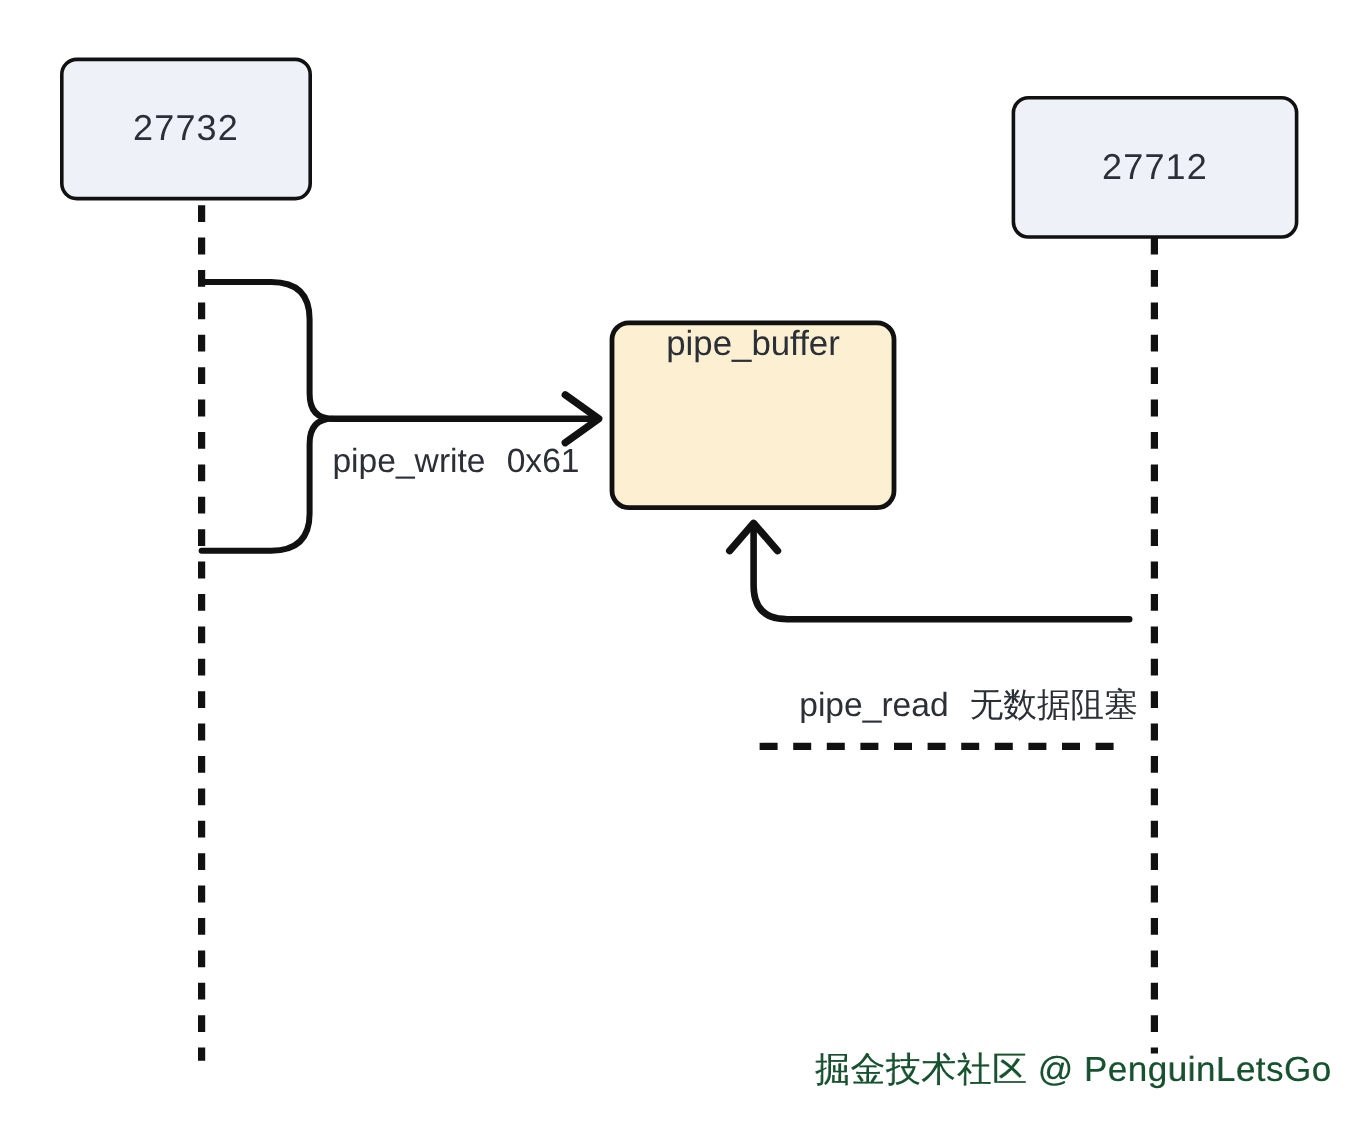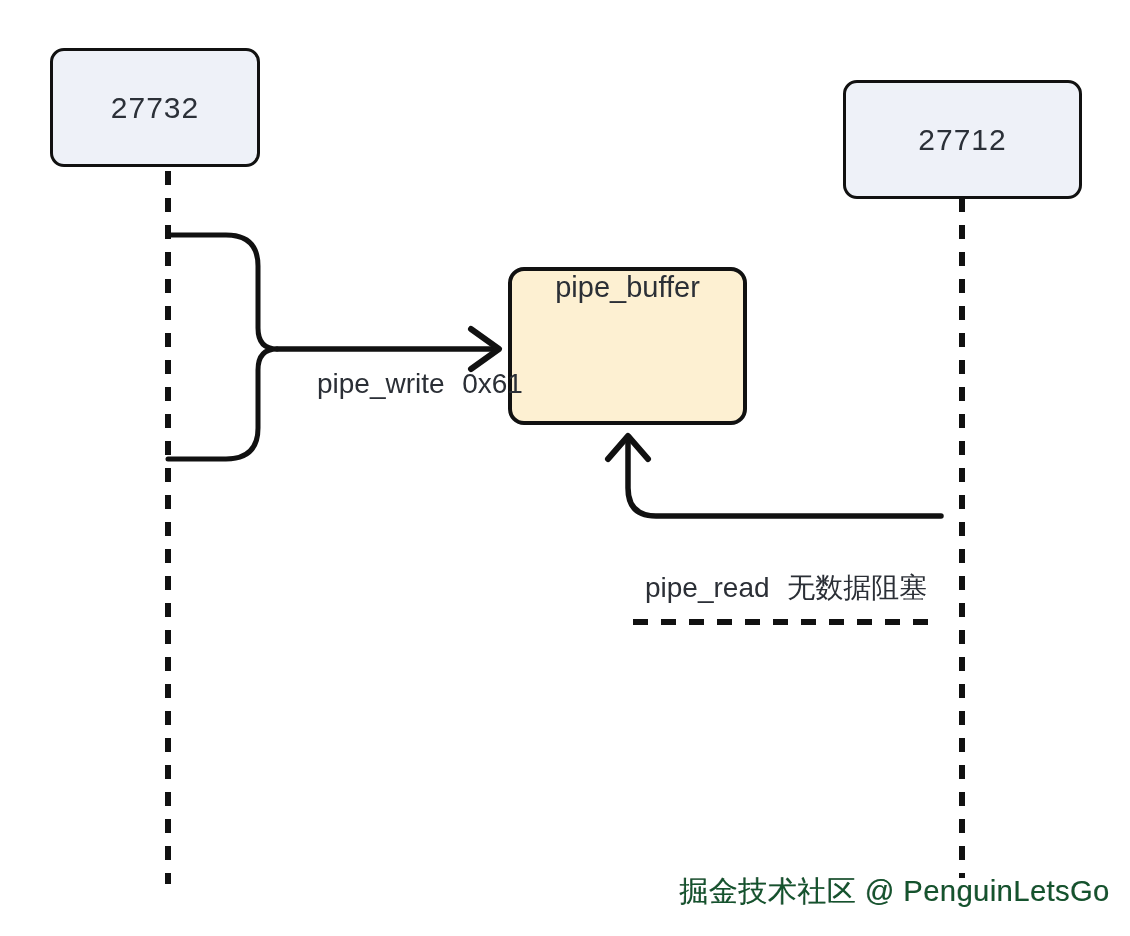--- a/index.html
+++ b/index.html
@@ -50,23 +50,23 @@
     color: #2b2f36;
   }
   .flow-label {
     position: absolute;
     font-size: 28px;
     color: #2b2f36;
     white-space: nowrap;
     word-spacing: 0.35em;
   }
   .label-write1 { left: 277px; top: 301px; }
-  .label-write2 { left: 277px; top: 368px; margin-left: 40px; }
+  .label-write2 { left: 277px; top: 368px; }
   .label-read1  { left: 645px; top: 465px; }
-  .label-readblock { left: 645px; top: 569px; }
+  .label-readblock { left: 666px; top: 569px; }
   .watermark {
     position: absolute;
     right: 20px;
     bottom: 24px;
     font-size: 29px;
     color: #14532d;
     text-shadow: 1.5px 1.5px 0 #ffffff, -0.5px -0.5px 0 #8a8a8a;
     white-space: nowrap;
     letter-spacing: 0.5px;
   }

